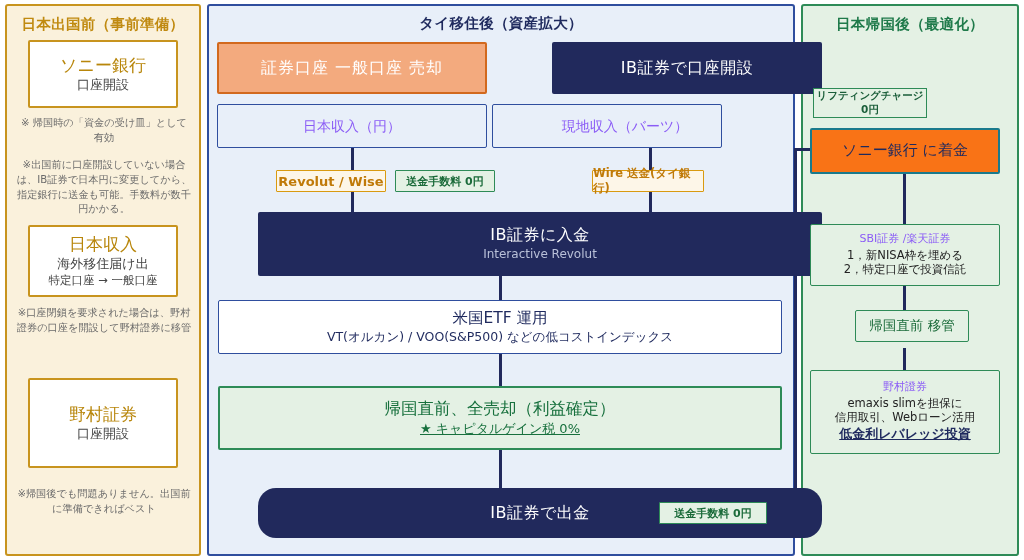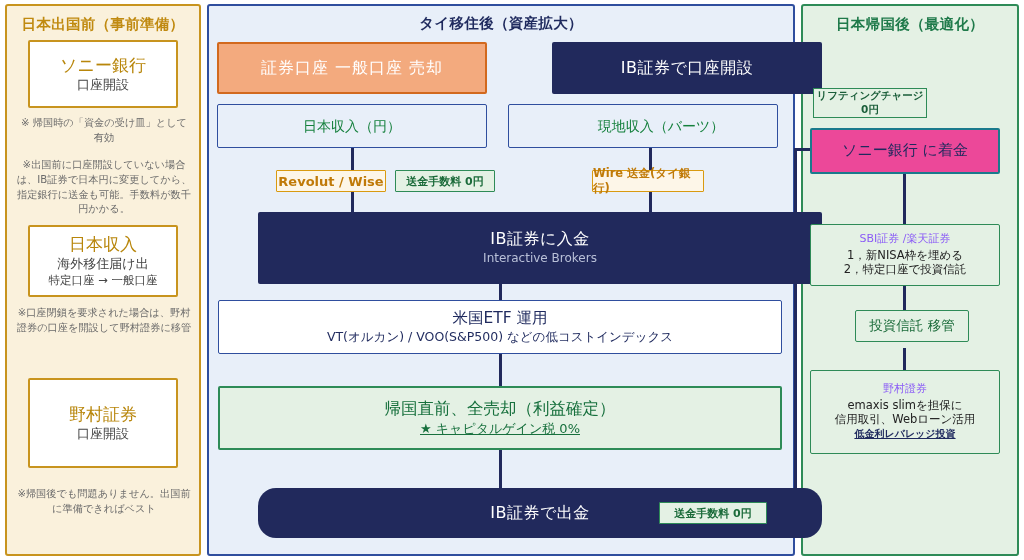--- a/index.html
+++ b/index.html
@@ -103,21 +103,21 @@
     border: none;
     margin-left: 40px;
   }
   .box-navy .t1 { font-size: 16px; color: #ffffff; letter-spacing: .5px; }
   .box-navy .t2 { font-size: 12px; color: #B9C0D8; margin-top: 3px; }
 
   .box-bluelight {
     background: #E8EFF9;
     border: 1.6px solid #2F4E9E;
   }
-  .box-bluelight .t1 { font-size: 14px; color: #15803d; }
+  .box-bluelight .t1 { font-size: 14px; color: #8b5cf6; }
 
   .box-white {
     background: #ffffff;
     border: 1.6px solid #2F4E9E;
   }
   .box-white .t1 { font-size: 15.5px; color: #1F2A5E; }
   .box-white .t2 { font-size: 12.5px; color: #1F2A5E; margin-top: 2px; }
 
   .box-green {
     background: #E4F1E4;
@@ -146,34 +146,34 @@
     color: #C07A08;
   }
   .badge-green {
     background: #E4F1E4;
     border: 1.6px solid #2E8B57;
     color: #1B6B3A;
   }
 
   
   .box-teal {
-    background: #ec4899;
+    background: #f97316;
     border: 2px solid #1A7A8C;
   }
   .box-teal .t1 { font-size: 15px; color: #1F2A5E; }
 
   .box-rgreen {
     background: #E4F1E4;
     border: 1.6px solid #2E8B57;
   }
   .box-rgreen .t1 { font-size: 11px; color: #8b5cf6; }
   .box-rgreen .t2 { font-size: 11.5px; color: #222222; margin-top: 2px; }
   .box-rgreen .t3 { font-size: 11.5px; color: #222222; }
   .box-rgreen .t4 {
-    font-size: 10px; color: #1F2A5E; font-weight: bold;
+    font-size: 13px; color: #1F2A5E; font-weight: bold;
     text-decoration: underline; margin-top: 1px;
   }
   .box-rgreen.mini .t1 { font-size: 13.5px; color: #1B6B3A; }
 
   .badge-lift {
     position: absolute;
     box-sizing: border-box;
     display: flex;
     flex-direction: column;
     align-items: center;
@@ -247,33 +247,33 @@
   </div>
 
   <div class="box box-navy" style="left:512px; top:42px; width:270px; height:52px;">
     <div class="t1">IB証券で口座開設</div>
   </div>
 
   <div class="box box-bluelight" style="left:217px; top:104px; width:270px; height:44px;">
     <div class="t1">日本収入（円）</div>
   </div>
 
-  <div class="box box-bluelight" style="left:508px; top:104px; width:270px; height:44px;padding-left:36px;">
+  <div class="box box-bluelight" style="left:492px; top:104px; width:230px; height:44px;padding-left:36px;">
     <div class="t1">現地収入（バーツ）</div>
   </div>
 
   <div class="badge badge-orange" style="left:276px; top:170px; width:110px; height:22px; font-size:13px;">Revolut / Wise</div>
 
   <div class="badge badge-green" style="left:395px; top:170px; width:100px; height:22px; font-size:11px;">送金手数料 0円</div>
 
   <div class="badge badge-orange" style="left:592px; top:170px; width:112px; height:22px; font-size:11.5px;">Wire 送金(タイ銀行)</div>
 
-  <div class="box box-navy" style="left:218px; top:212px; width:564px; height:72px;">
+  <div class="box box-navy" style="left:218px; top:212px; width:564px; height:64px;">
     <div class="t1">IB証券に入金</div>
-    <div class="t2">Interactive Brokers</div>
+    <div class="t2">Interactive Revolut</div>
   </div>
 
   <div class="box box-white" style="left:218px; top:300px; width:564px; height:54px;">
     <div class="t1">米国ETF 運用</div>
     <div class="t2">VT(オルカン) / VOO(S&amp;P500) などの低コストインデックス</div>
   </div>
 
   <div class="box box-green" style="left:218px; top:386px; width:564px; height:64px;">
     <div class="t1">帰国直前、全売却（利益確定）</div>
     <div class="t2">★ キャピタルゲイン税 0%</div>
@@ -306,21 +306,21 @@
   <div class="conn conn-v" style="left:903px; top:286px; height:24px;"></div>
   <div class="conn conn-v" style="left:903px; top:348px; height:22px;"></div>
 
   <div class="box box-rgreen" style="left:810px; top:224px; width:190px; height:62px;">
     <div class="t1">SBI証券 /楽天証券</div>
     <div class="t2">1，新NISA枠を埋める</div>
     <div class="t3">2，特定口座で投資信託</div>
   </div>
 
   <div class="box box-rgreen mini" style="left:855px; top:310px; width:114px; height:32px;">
-    <div class="t1">投資信託 移管</div>
+    <div class="t1">帰国直前 移管</div>
   </div>
 
   <div class="box box-rgreen" style="left:810px; top:370px; width:190px; height:84px;">
     <div class="t1">野村證券</div>
     <div class="t2">emaxis slimを担保に</div>
     <div class="t3">信用取引、Webローン活用</div>
     <div class="t4">低金利レバレッジ投資</div>
   </div>
 
 </div>

